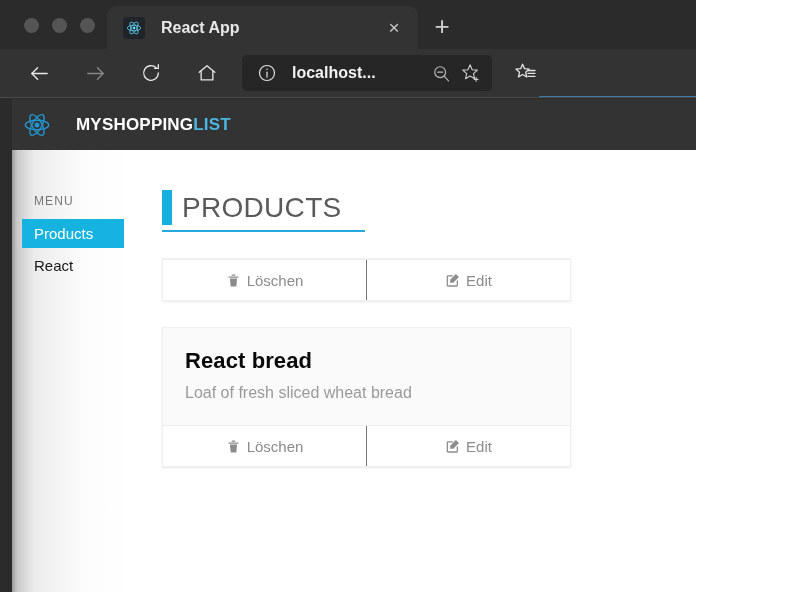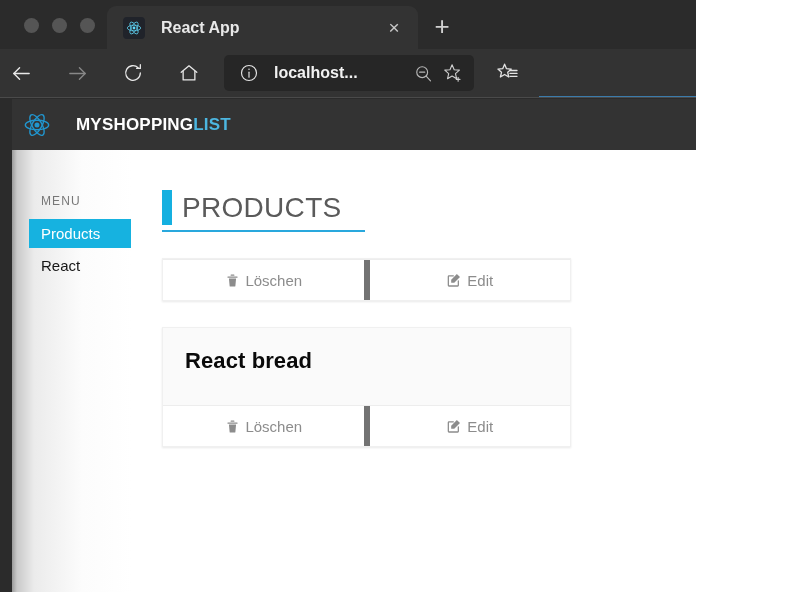--- a/index.html
+++ b/index.html
@@ -96,20 +96,21 @@
     margin-bottom: 10px;
     width: 24px;
     text-align: center;
   }
 
   .toolbar {
     height: 49px;
     background: #333333;
     display: flex;
     align-items: center;
+    padding-left: 18px;
     box-sizing: border-box;
     position: relative;
     border-bottom: 1px solid #4a4a4a;
   }
   .nav-btn {
     width: 42px;
     height: 32px;
     display: flex;
     align-items: center;
     justify-content: center;
@@ -217,21 +218,21 @@
     position: relative;
     display: flex;
     padding-top: 44px;
     box-sizing: border-box;
   }
 
   
   .sidebar {
     width: 150px;
     flex: none;
-    padding-left: 29px;
+    padding-left: 22px;
     box-sizing: border-box;
     position: relative;
     z-index: 2;
   }
   .menu-label {
     font-size: 12px;
     color: #777777;
     letter-spacing: 1.1px;
     margin-bottom: 11px;
   }
@@ -317,21 +318,21 @@
     flex: 1;
     height: 40px;
     display: flex;
     align-items: center;
     justify-content: center;
     gap: 5px;
     color: #8c8c8c;
     font-size: 15px;
     background: #ffffff;
   }
-  .card-btn + .card-btn { border-left: 6px solid #737373; }
+  .card-btn + .card-btn { border-left: 1px solid #737373; }
   .btn-icon {
     display: flex;
     align-items: center;
     justify-content: center;
     width: 16px;
     height: 16px;
   }
 </style>
 </head>
 <body>
@@ -481,20 +482,21 @@
                   </svg>
                 </span>
                 <span>Edit</span>
               </div>
             </div>
           </div>
 
           <div class="card">
             <div class="card-body">
               <div class="card-title">React bread</div>
+              <div class="card-desc">Loaf of fresh sliced wheat bread</div>
             </div>
             <div class="card-footer">
               <div class="card-btn">
                 <span class="btn-icon">
                   <svg width="15" height="15" viewBox="0 0 24 24" fill="#8c8c8c">
                     <rect x="9" y="2.5" width="6" height="2" rx="0.5"></rect>
                     <rect x="4" y="5.5" width="16" height="2.2" rx="0.6"></rect>
                     <path d="M6.3 8.6h11.4l-1.1 12.1a1 1 0 0 1-1 .9H8.4a1 1 0 0 1-1-.9z"></path>
                   </svg>
                 </span>

